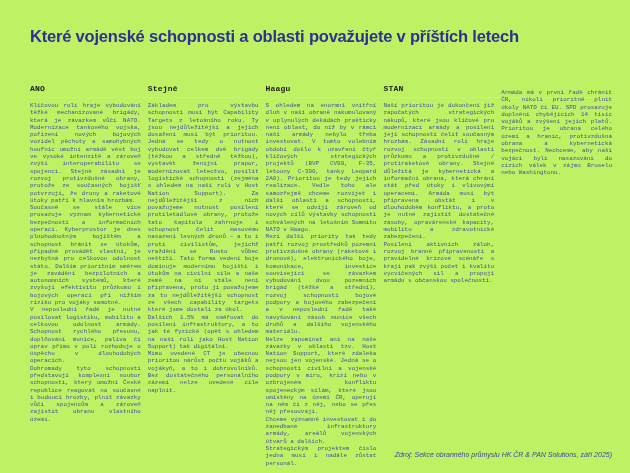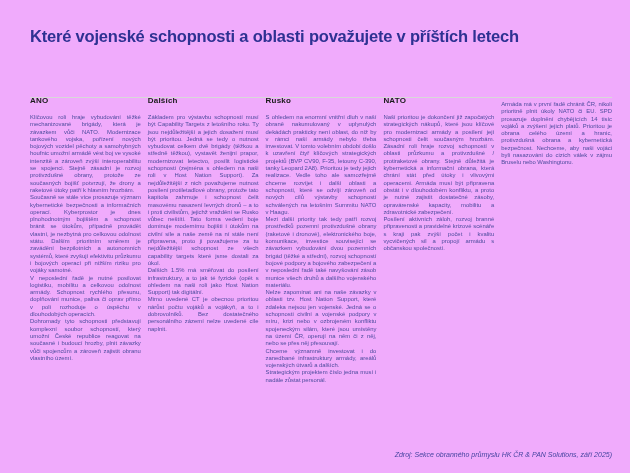--- a/index.html
+++ b/index.html
@@ -2,37 +2,37 @@
 <html lang="cs"><head>
 <meta charset="utf-8">
 <style>
   html, body { margin: 0; padding: 0; }
   body {
     width: 630px; height: 473px;
     background: #ffffff;
     font-family: "Liberation Sans", sans-serif;
     overflow: hidden;
   }
-  .page { position: relative; width: 630px; height: 473px; background: #f0abfc; }
+  .page { position: relative; width: 630px; height: 473px; background: #bef264; }
 
   .title {
     position: absolute; left: 30px; top: 25px;
     color: #2e3192; font-weight: bold;
     font-size: 16.5px; line-height: 23px; letter-spacing: -0.2px;
     white-space: nowrap;
   }
 
   .divider {
     position: absolute; left: 30px; top: 97px;
     width: 582px; height: 1px; background: #d8d8d8;
   }
 
   .columns {
-    position: absolute; left: 30px; top: 96px;
-    width: 582px; display: flex; gap: 7px;
+    position: absolute; left: 30px; top: 84px;
+    width: 582px; display: flex; gap: 7px; font-family: Liberation Mono, monospace;
   }
   .col { flex: 1 1 0; min-width: 0; }
   .col-header {
     font-size: 8px; line-height: 9px; font-weight: bold;
     color: #1a1a1a; letter-spacing: 0.2px; padding-bottom: 4px;
   }
   .col-body {
     margin-top: 5px;
     font-size: 5.9px; line-height: 7.3px;
     color: #4c4c9d;
@@ -63,41 +63,41 @@
     <div class="col-header">ANO</div>
     <div class="col-body">
           <p>Klíčovou roli hraje vybudování těžké mechanizované brigády, která je závazkem vůči NATO. Modernizace tankového vojska, pořízení nových bojových vozidel pěchoty a samohybných houfnic umožní armádě vést boj ve vysoké intenzitě a zároveň zvýší interoperabilitu se spojenci. Stejně zásadní je rozvoj protivzdušné obrany, protože ze současných bojišť potvrzují, že drony a raketové útoky patří k hlavním hrozbám.</p>
           <p>Současně se stále více prosazuje význam kybernetické bezpečnosti a informačních operací. Kyberprostor je dnes plnohodnotným bojištěm a schopnost bránit se útokům, případně provádět vlastní, je nezbytná pro celkovou odolnost státu. Dalším prioritním směrem je zavádění bezpilotních a autonomních systémů, které zvyšují efektivitu průzkumu i bojových operací při nižším riziku pro vojáky samotné.</p>
           <p>V neposlední řadě je nutné posilovat logistiku, mobilitu a celkovou odolnost armády. Schopnost rychlého přesunu, doplňování munice, paliva či oprav přímo v poli rozhoduje o úspěchu v dlouhodobých operacích.</p>
           <p>Dohromady tyto schopnosti představují komplexní soubor schopností, který umožní České republice reagovat na současné i budoucí hrozby, plnit závazky vůči spojencům a zároveň zajistit obranu vlastního území.</p>
         </div>
   </div>
 
   <div class="col">
-    <div class="col-header">Dalších</div>
+    <div class="col-header">Stejně</div>
     <div class="col-body">
           <p>Základem pro výstavbu schopností musí být Capability Targets z letošního roku. Ty jsou nejdůležitější a jejich dosažení musí být prioritou. Jedná se tedy o nutnost vybudovat celkem dvě brigády (těžkou a středně těžkou), vystavět ženijní prapor, modernizovat letectvo, posílit logistické schopnosti (zejména s ohledem na naši roli v Host Nation Support). Za nejdůležitější z nich považujeme nutnost posílení protiletadlové obrany, protože tato kapitola zahrnuje i schopnost čelit masovému nasazení levných dronů – a to i proti civilistům, jejichž vraždění se Rusko vůbec neštítí. Tato forma vedení boje dominuje modernímu bojišti i útokům na civilní síle a naše země na ní stále není připravena, proto ji považujeme za tu nejdůležitější schopnost ze všech capability targets které jsme dostali za úkol.</p>
           <p>Dalších 1.5% má směřovat do posílení infrastruktury, a to jak té fyzické (opět s ohledem na naši roli jako Host Nation Support) tak digitální.</p>
           <p>Mimo uvedené CT je obecnou prioritou nárůst počtu vojáků a vojákyň, a to i dobrovolníků. Bez dostatečného personálního zázemí nelze uvedené cíle naplnit.</p>
         </div>
   </div>
 
   <div class="col">
-    <div class="col-header">Rusko</div>
+    <div class="col-header">Haagu</div>
     <div class="col-body">
           <p>S ohledem na enormní vnitřní dluh v naší obraně nakumulovaný v uplynulých dekádách prakticky není oblast, do níž by v rámci naší armády nebylo třeba investovat. V tomto volebním období došlo k uzavření čtyř klíčových strategických projektů (BVP CV90, F-35, letouny C-390, tanky Leopard 2A8). Prioritou je tedy jejich realizace. Vedle toho ale samozřejmě chceme rozvíjet i další oblasti a schopnosti, které se odvíjí zároveň od nových cílů výstavby schopností schválených na letošním Summitu NATO v Haagu.</p>
           <p>Mezi další priority tak tedy patří rozvoj prostředků pozemní protivzdušné obrany (raketové i dronové), elektronického boje, komunikace, investice související se závazkem vybudování dvou pozemních brigád (těžké a střední), rozvoj schopností bojové podpory a bojového zabezpečení a v neposlední řadě také navyšování zásob munice všech druhů a dalšího vojenského materiálu.</p>
           <p>Nelze zapomínat ani na naše závazky v oblasti tzv. Host Nation Support, které zdaleka nejsou jen vojenské. Jedná se o schopnosti civilní a vojenské podpory v míru, krizi nebo v ozbrojeném konfliktu spojeneckým silám, které jsou umístěny na území ČR, operují na něm či z něj, nebo se přes něj přesouvají.</p>
           <p>Chceme významně investovat i do zanedbané infrastruktury armády, areálů vojenských útvarů a dalších.</p>
           <p>Strategickým projektem číslo jedna musí i nadále zůstat personál.</p>
         </div>
   </div>
 
   <div class="col">
-    <div class="col-header">NATO</div>
+    <div class="col-header">STAN</div>
     <div class="col-body">
           <p>Naší prioritou je dokončení již započatých strategických nákupů, které jsou klíčové pro modernizaci armády a posílení její schopnosti čelit současným hrozbám. Zásadní roli hraje rozvoj schopností v oblasti průzkumu a protivzdušné / protiraketové obrany. Stejně důležitá je kybernetická a informační obrana, která chrání stát před útoky i vlivovými operacemi. Armáda musí být připravena obstát i v dlouhodobém konfliktu, a proto je nutné zajistit dostatečné zásoby, opravárenské kapacity, mobilitu a zdravotnické zabezpečení.</p>
           <p>Posílení aktivních záloh, rozvoj branné připravenosti a pravidelné krizové scénáře s kraji pak zvýší počet i kvalitu vycvičených sil a propojí armádu s občanskou společností.</p>
         </div>
   </div>
 
   <div class="col">
     <div class="col-body">
           <p>Armáda má v první řadě chránit ČR, nikoli prioritně plnit úkoly NATO či EU. SPD prosazuje doplnění chybějících 14 tisíc vojáků a zvýšení jejich platů. Prioritou je obrana celého území a hranic, protivzdušná obrana a kybernetická bezpečnost. Nechceme, aby naši vojáci byli nasazováni do cizích válek v zájmu Bruselu nebo Washingtonu.</p>
         </div>

